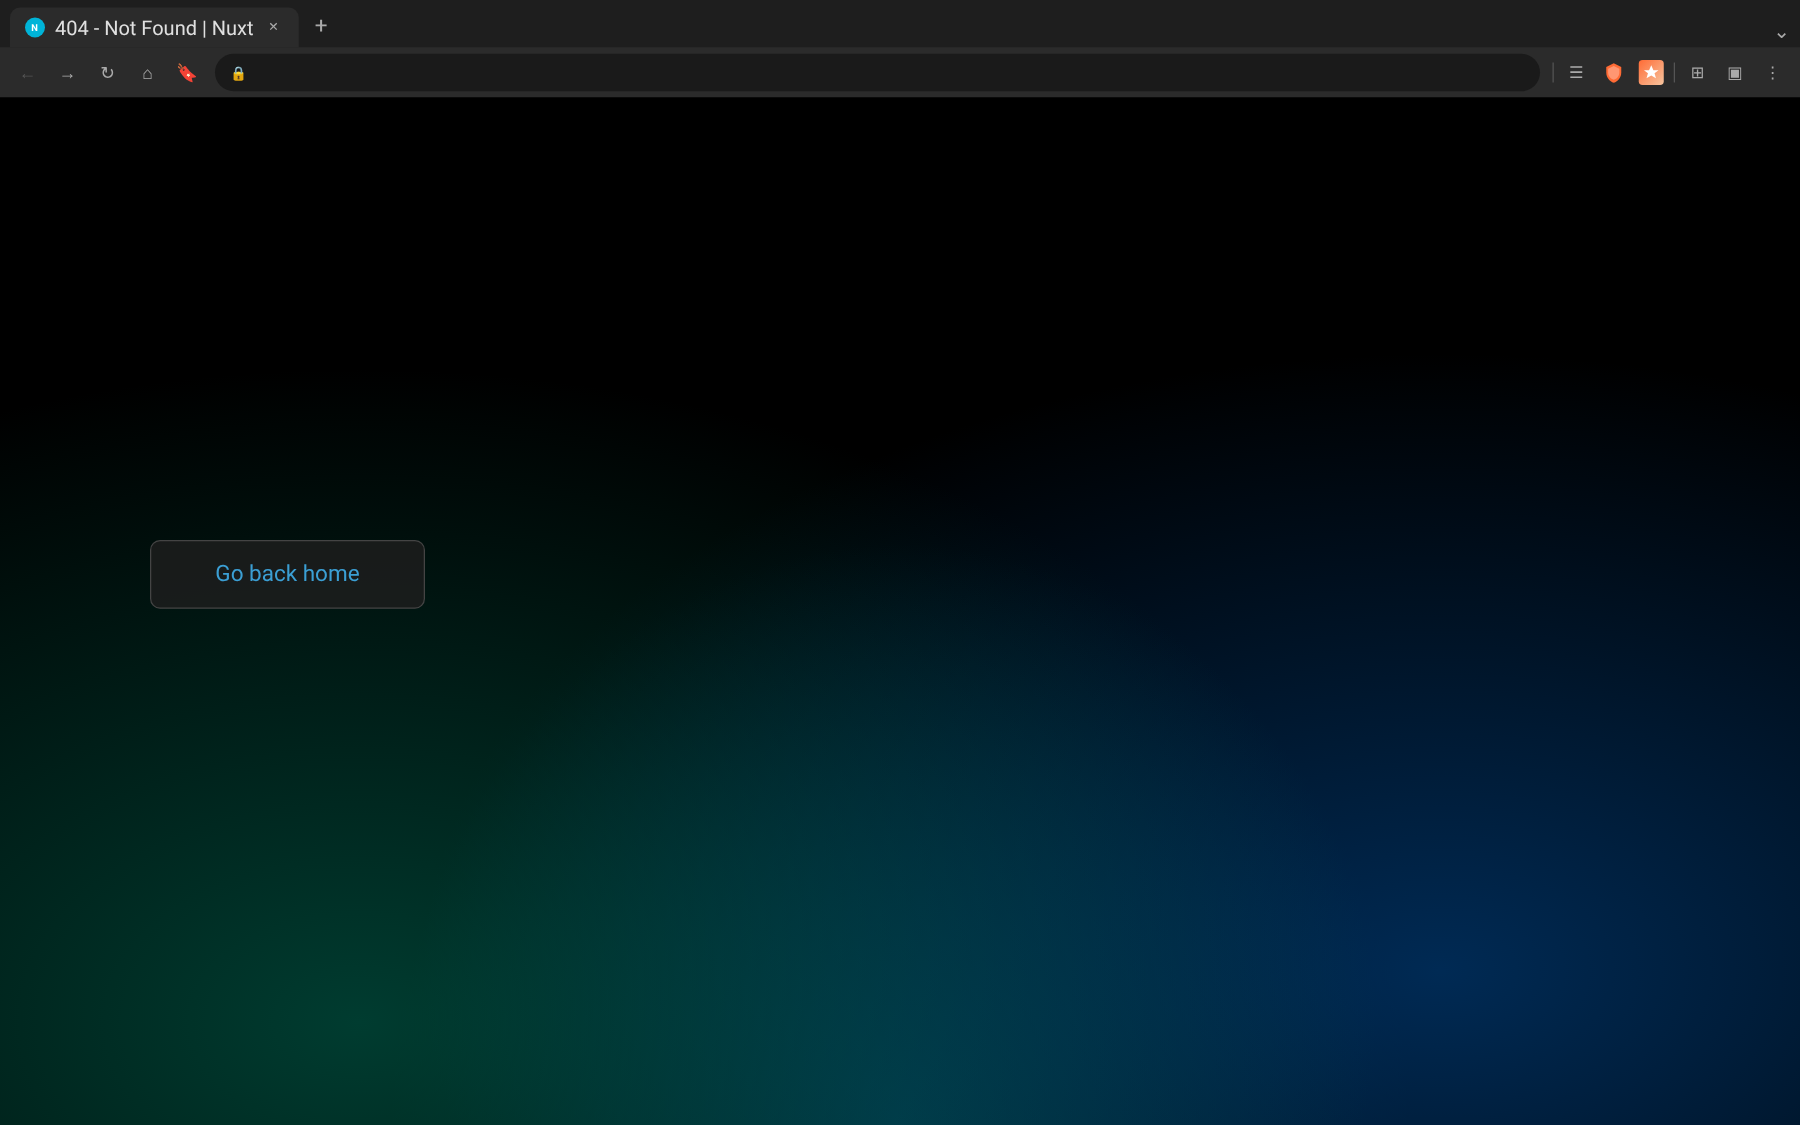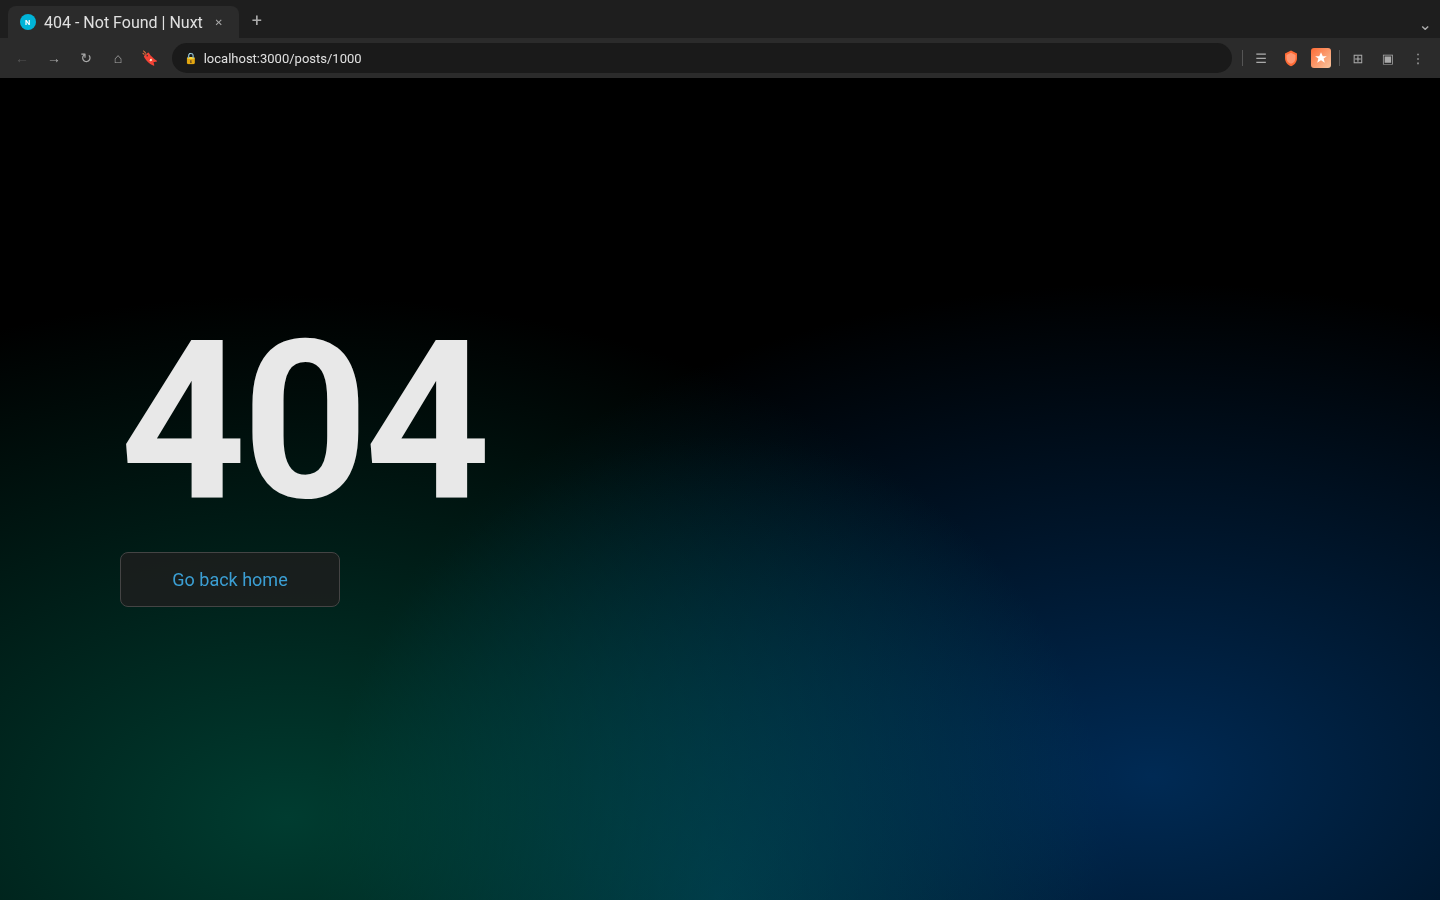--- a/index.html
+++ b/index.html
@@ -289,21 +289,20 @@
   <div class="nav-bar">
     <div class="nav-btn disabled">←</div>
     <div class="nav-btn">→</div>
     <div class="nav-btn">↻</div>
     <div class="nav-btn">⌂</div>
 
     <div class="bookmark-btn">🔖</div>
 
     <div class="address-bar-container">
       <span class="lock-icon">🔒</span>
-      <span class="address-text">localhost:3000/posts/1000</span>
     </div>
 
     <div class="nav-right">
       <div class="divider-v"></div>
       <div class="nav-right-btn">☰</div>
       <div class="nav-right-btn">
         <svg width="18" height="18" viewBox="0 0 24 24" fill="none">
           <path d="M12 2L4 6v6c0 5 3.5 9.7 8 11 4.5-1.3 8-6 8-11V6L12 2z" fill="#ff6b35"></path>
           <path d="M12 5L6 8v4c0 3.5 2.5 6.8 6 7.8 3.5-1 6-4.3 6-7.8V8L12 5z" fill="#fff" opacity="0.3"></path>
         </svg>
@@ -320,16 +319,15 @@
       <div class="nav-right-btn">▣</div>
       <div class="nav-right-btn">⋮</div>
     </div>
   </div>
 </div>
 
 <div class="page-content">
   <div class="bg-gradient"></div>
 
   <div class="content-area">
-    <div class="error-code">404</div>
     <a class="go-home-btn" href="#">Go back home</a>
   </div>
 </div>
 
 </body></html>

